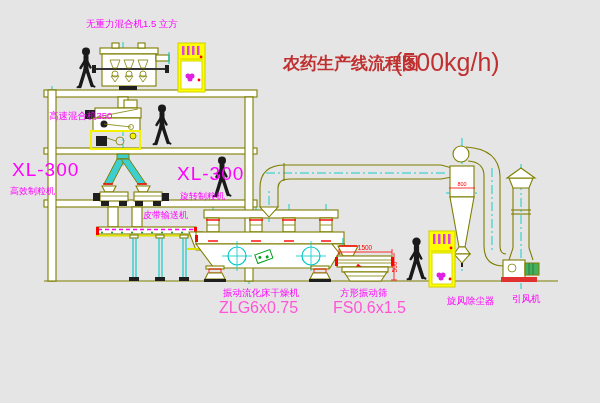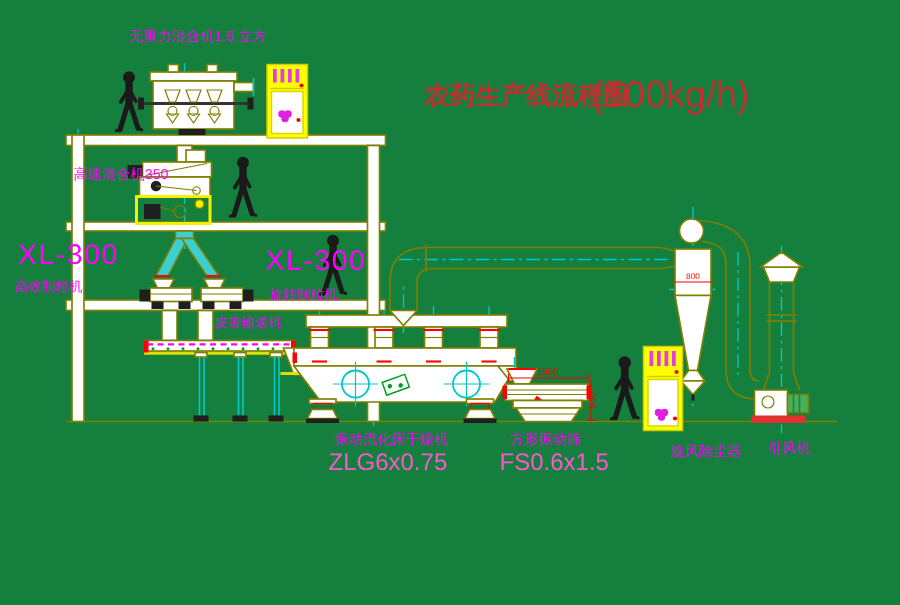--- a/index.html
+++ b/index.html
@@ -1,16 +1,16 @@
 <!DOCTYPE html>
 <html><head>
 <meta charset="utf-8">
 <style>
   html,body{margin:0;padding:0;background:#fff;}
-  .canvas{position:relative;width:600px;height:403px;background:#15803d;overflow:hidden;
+  .canvas{position:relative;width:600px;height:403px;background:#e5e5e5;overflow:hidden;
           font-family:"Liberation Sans",sans-serif;}
   svg{display:block;}
   
   .ol  {stroke:#7f7f00;fill:none;stroke-width:1.1;}
   .olw {stroke:#7f7f00;fill:#ffffff;stroke-width:1.1;}
   .olt {stroke:#7f7f00;fill:none;stroke-width:0.8;}
   .cl  {stroke:#00c8c8;fill:none;stroke-width:0.9;stroke-dasharray:9 3 2 3;}
   .cy  {stroke:#00c8c8;fill:none;stroke-width:1.1;}
   .cyfill{fill:#3ccfcf;stroke:#7f7f00;stroke-width:1;}
   .rd  {stroke:#ff0000;fill:none;stroke-width:1.4;}

